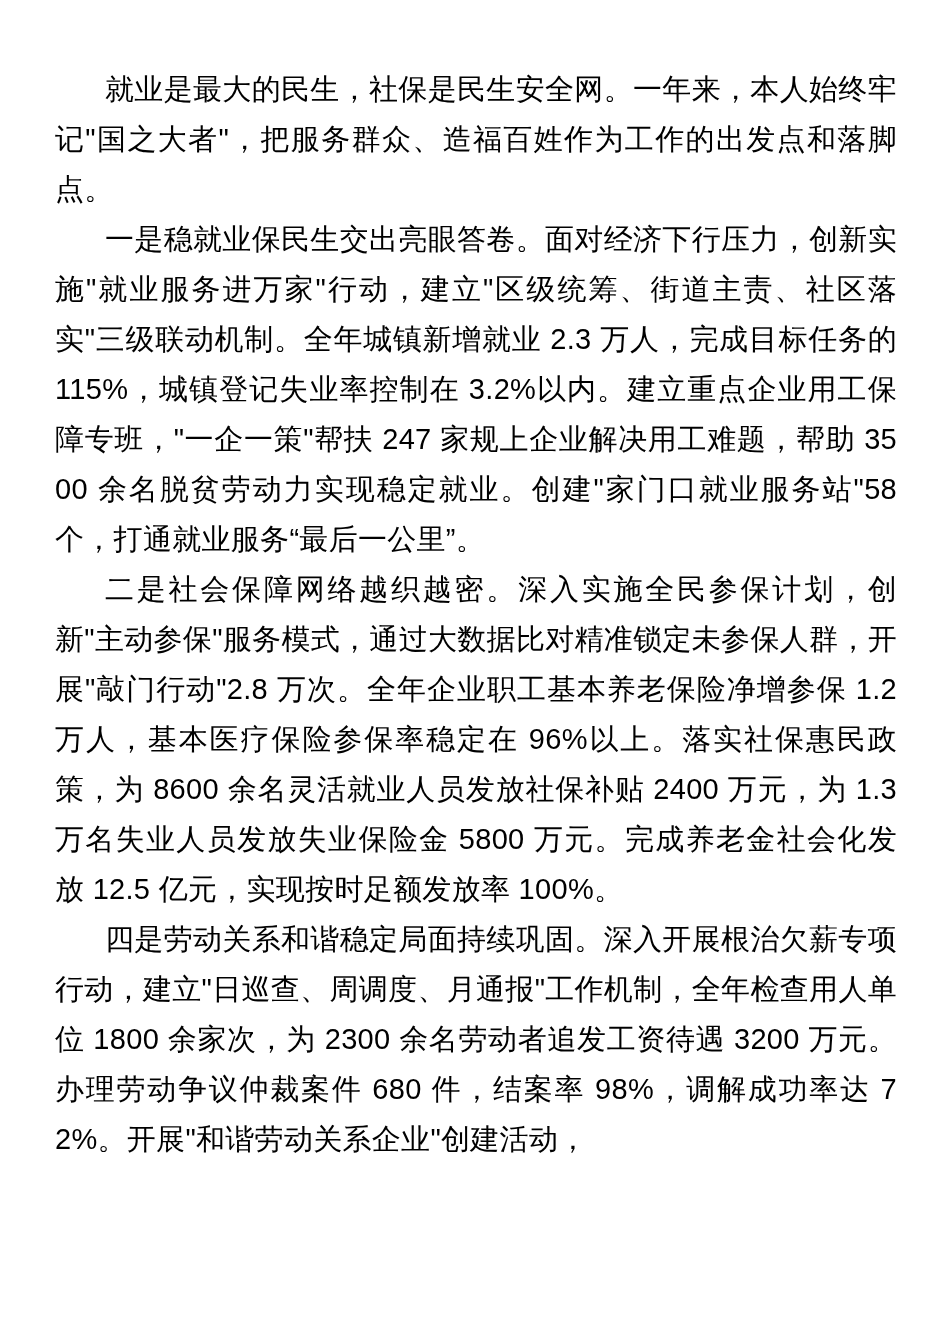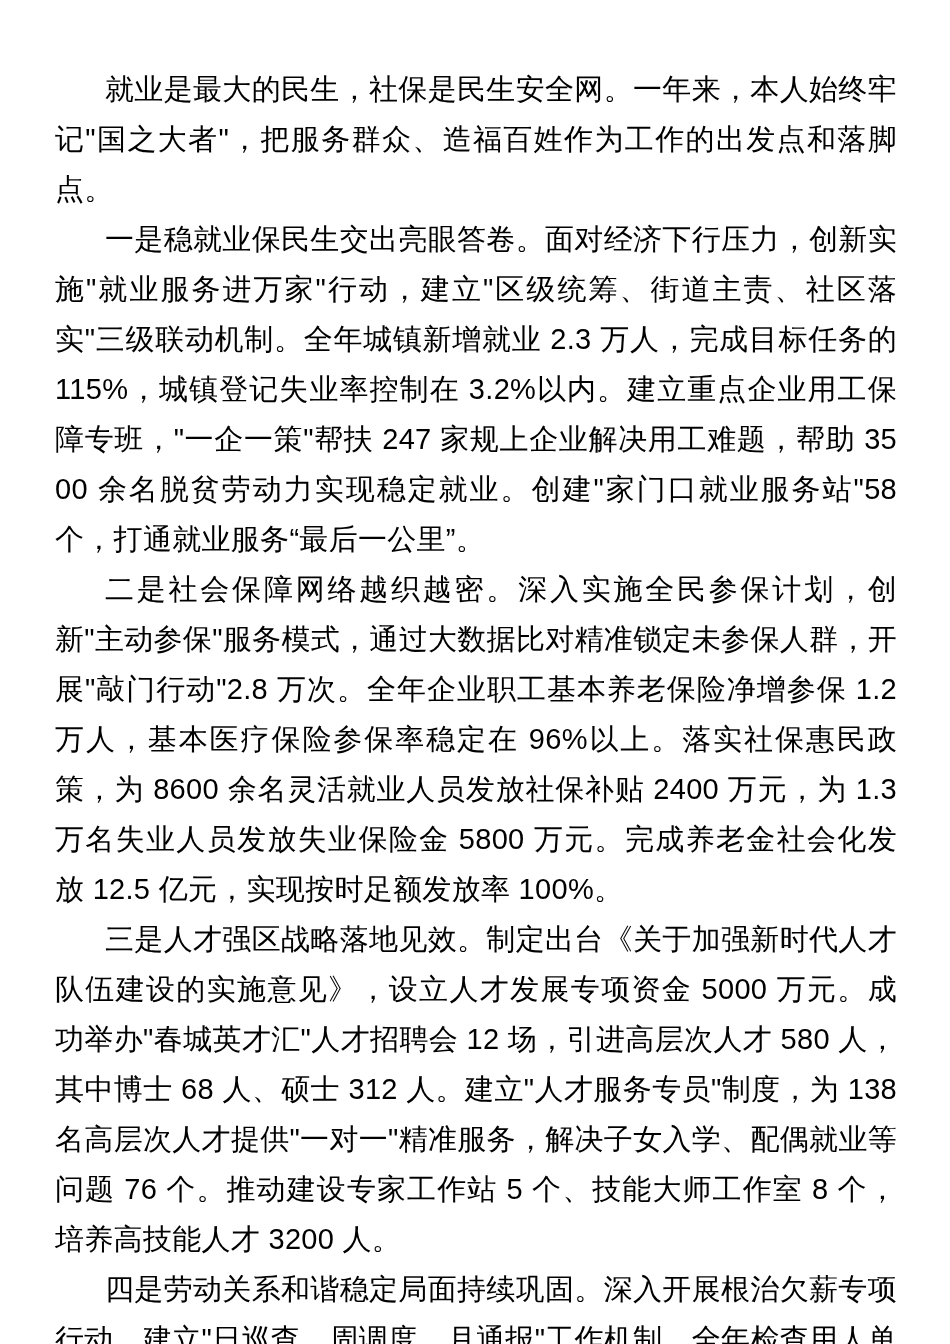--- a/index.html
+++ b/index.html
@@ -34,15 +34,14 @@
     font-weight: 400;
   }
 </style>
 </head>
 <body>
 
 <div class="page">
   <p class="para">就业是最大的民生，社保是民生安全网。一年来，本人始终牢记"国之大者"，把服务群众、造福百姓作为工作的出发点和落脚点。</p>
   <p class="para">一是稳就业保民生交出亮眼答卷。面对经济下行压力，创新实施"就业服务进万家"行动，建立"区级统筹、街道主责、社区落实"三级联动机制。全年城镇新增就业 2.3 万人，完成目标任务的 115%，城镇登记失业率控制在 3.2%以内。建立重点企业用工保障专班，"一企一策"帮扶 247 家规上企业解决用工难题，帮助 3500 余名脱贫劳动力实现稳定就业。创建"家门口就业服务站"58 个，打通就业服务“最后一公里”。</p>
   <p class="para">二是社会保障网络越织越密。深入实施全民参保计划，创新"主动参保"服务模式，通过大数据比对精准锁定未参保人群，开展"敲门行动"2.8 万次。全年企业职工基本养老保险净增参保 1.2 万人，基本医疗保险参保率稳定在 96%以上。落实社保惠民政策，为 8600 余名灵活就业人员发放社保补贴 2400 万元，为 1.3 万名失业人员发放失业保险金 5800 万元。完成养老金社会化发放 12.5 亿元，实现按时足额发放率 100%。</p>
-  <p class="para">三是人才强区战略落地见效。制定出台《关于加强新时代人才队伍建设的实施意见》，设立人才发展专项资金 5000 万元。成功举办"春城英才汇"人才招聘会 12 场，引进高层次人才 580 人，其中博士 68 人、硕士 312 人。建立"人才服务专员"制度，为 138 名高层次人才提供"一对一"精准服务，解决子女入学、配偶就业等问题 76 个。推动建设专家工作站 5 个、技能大师工作室 8 个，培养高技能人才 3200 人。</p>
   <p class="para">四是劳动关系和谐稳定局面持续巩固。深入开展根治欠薪专项行动，建立"日巡查、周调度、月通报"工作机制，全年检查用人单位 1800 余家次，为 2300 余名劳动者追发工资待遇 3200 万元。办理劳动争议仲裁案件 680 件，结案率 98%，调解成功率达 72%。开展"和谐劳动关系企业"创建活动，</p>
 </div>
 
 </body></html>

